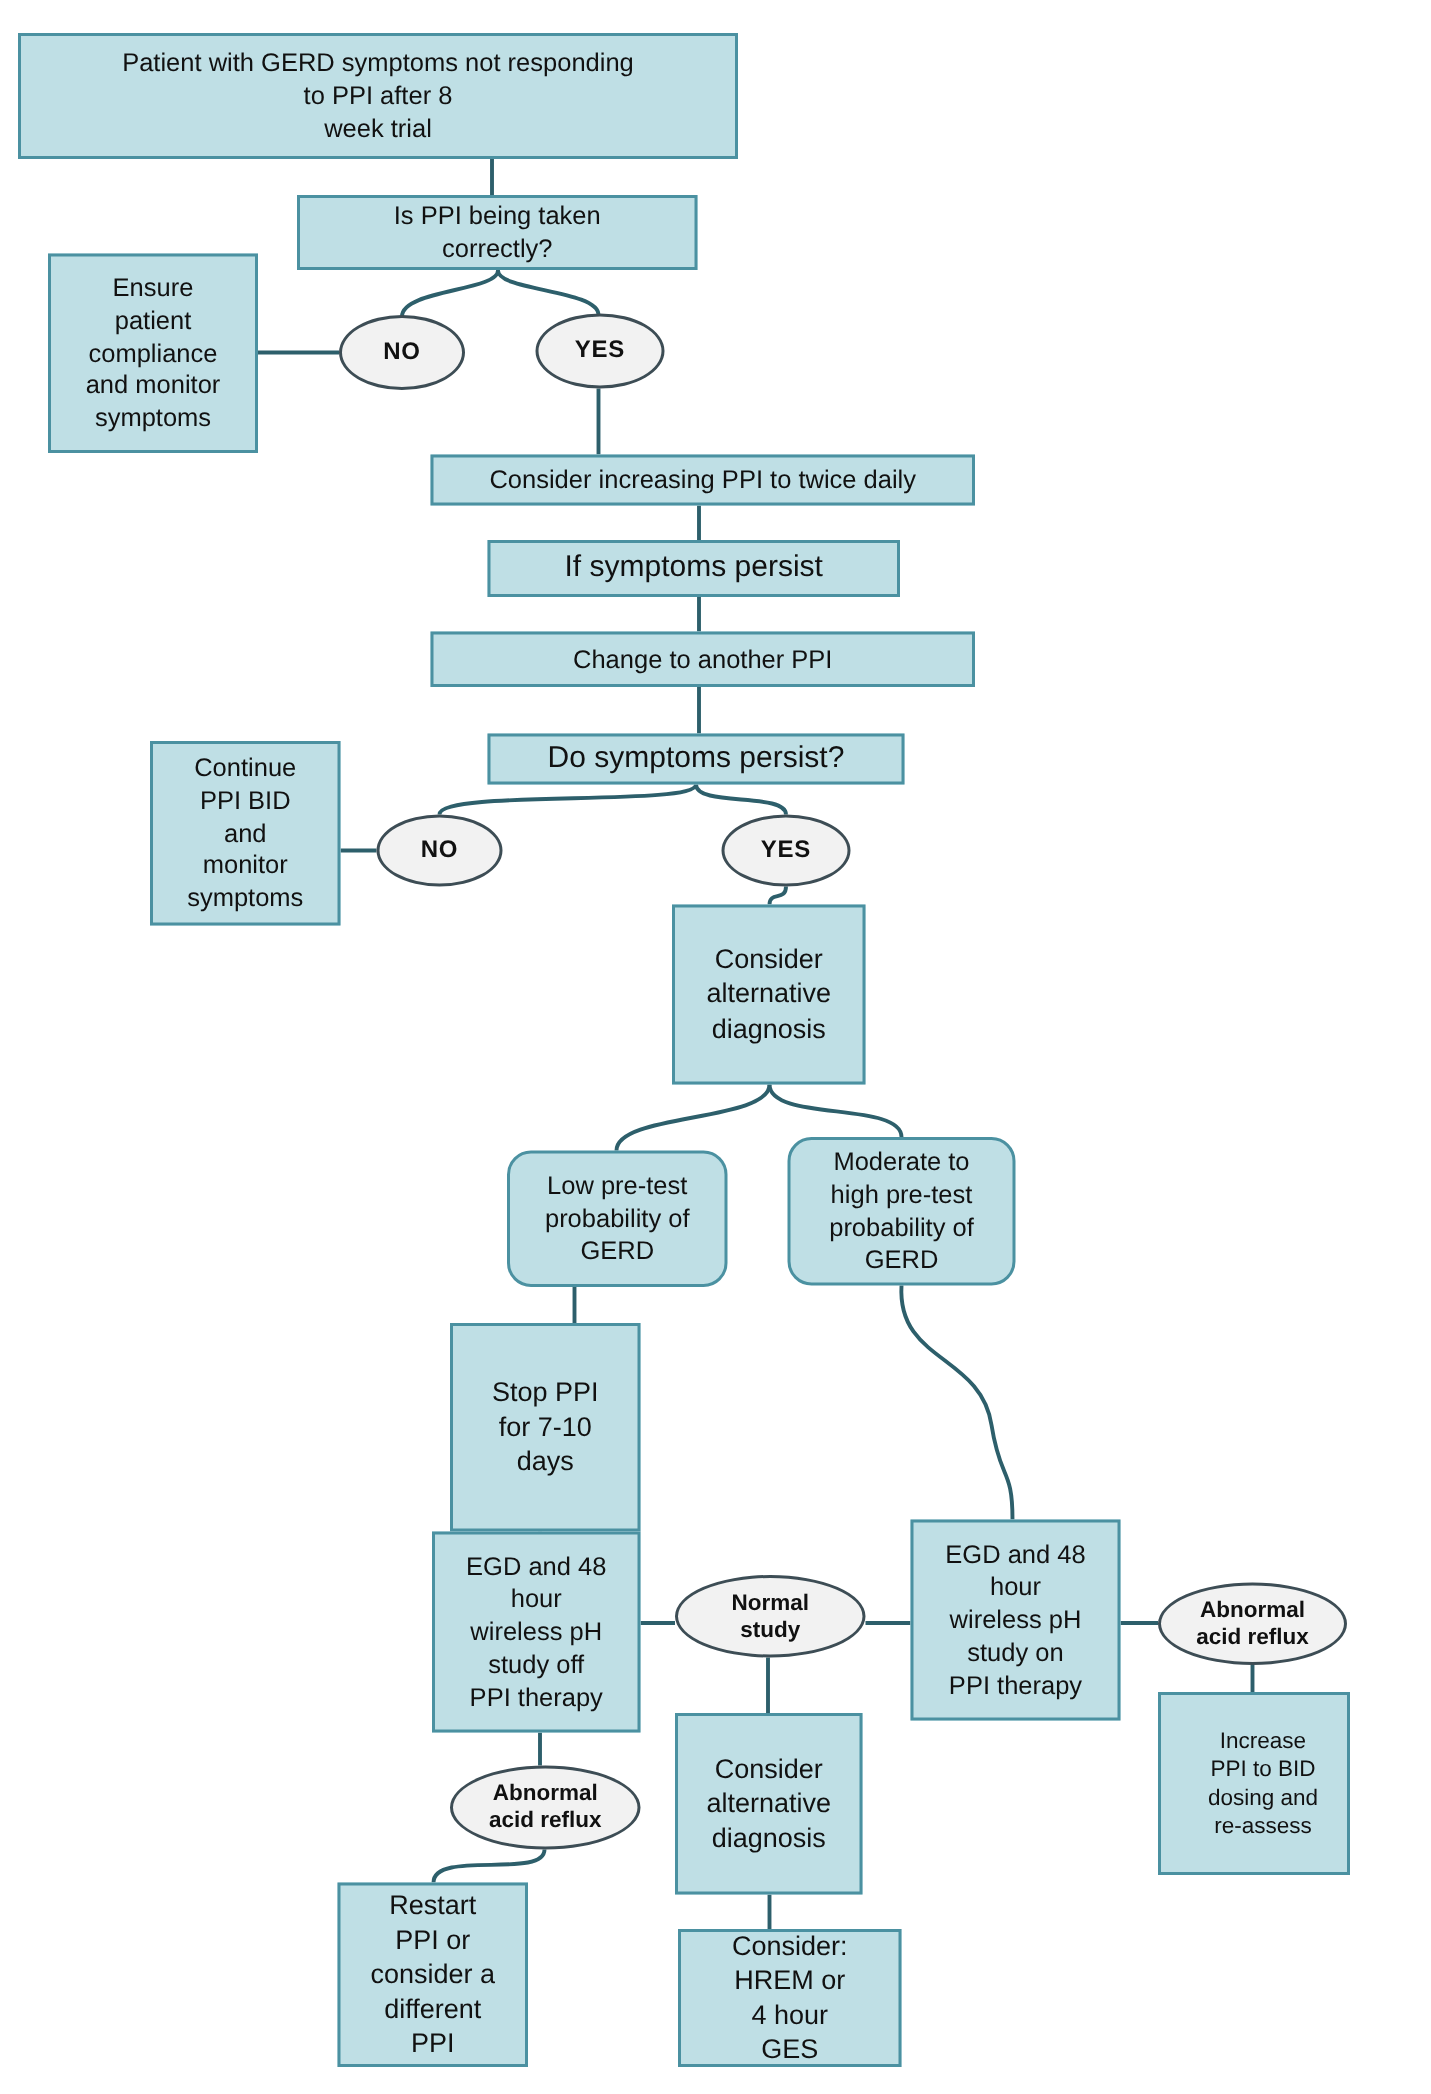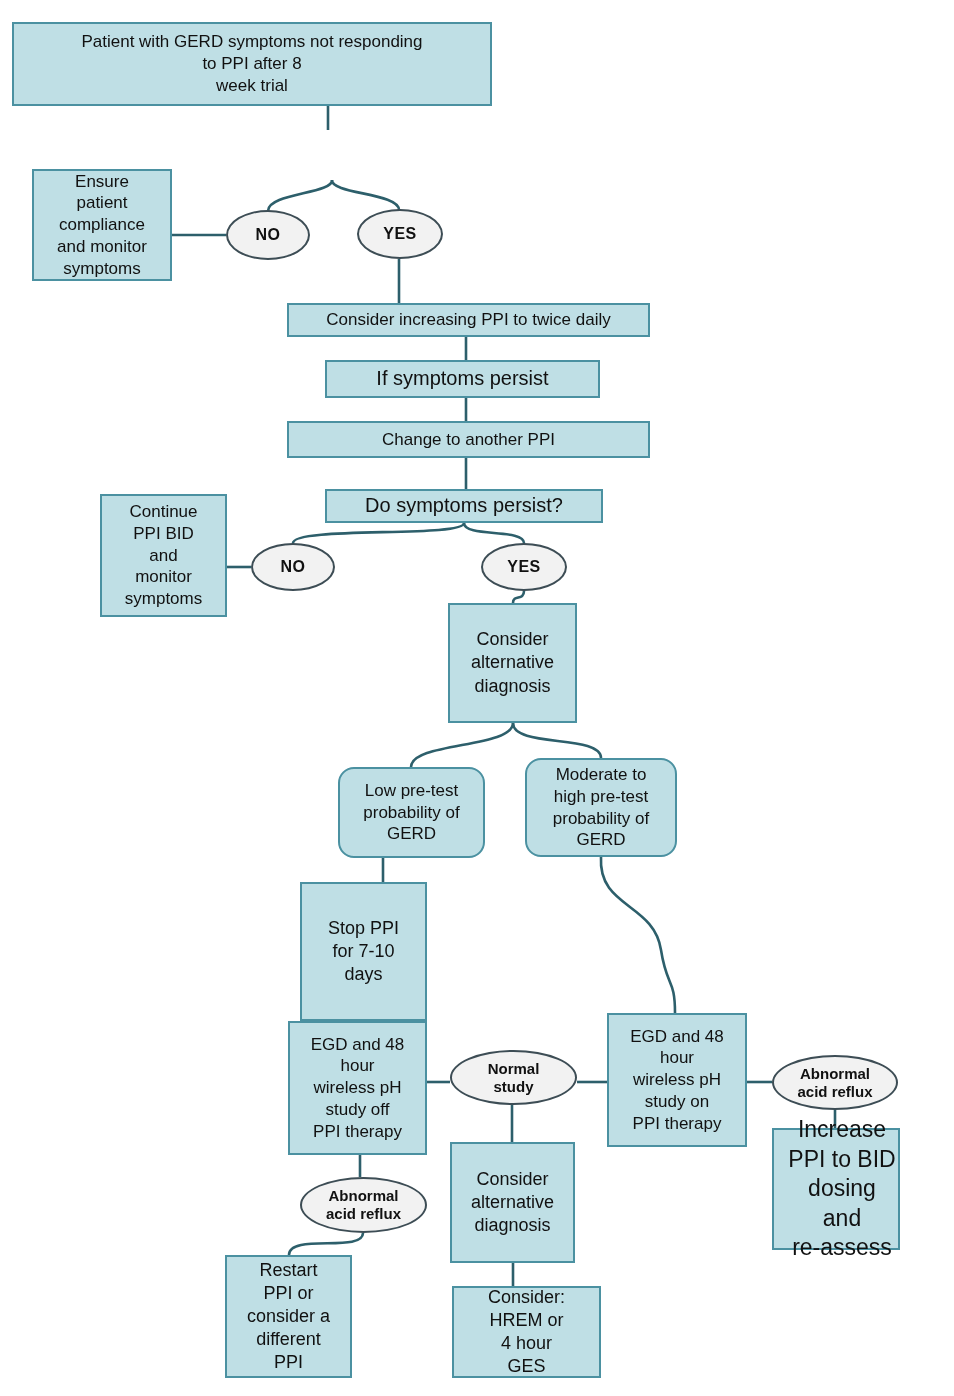--- a/index.html
+++ b/index.html
@@ -58,22 +58,24 @@
     <path class="conn" d="M512,1105 V1142"></path>
     <path class="conn" d="M835,1110 V1128"></path>
     <path class="conn" d="M360,1155 V1177"></path>
     <path class="conn" d="M363,1233 C363,1253 289,1233 289,1255"></path>
     <path class="conn" d="M513,1263 V1286"></path>
   </svg>
 
   <div class="node box" style="left:12px;top:22px;width:480px;height:84px;padding:0 60px;">Patient with GERD symptoms not responding to PPI after 8
 week trial</div>
 
+  <div class="node box" style="left:198px;top:130px;width:267px;height:50px;">Is PPI being taken
+correctly?</div>
 
-  <div class="node box" style="left:32px;top:169px;width:140px;height:112px;">Ensure
+  <div class="node box" style="left:32px;top:169px;width:140px;height:133px;">Ensure
 patient
 compliance
 and monitor
 symptoms</div>
 
   <div class="node oval small" style="left:226px;top:210px;width:84px;height:50px;">NO</div>
 
   <div class="node oval small" style="left:357px;top:209px;width:86px;height:50px;">YES</div>
 
   <div class="node box" style="left:287px;top:303px;width:363px;height:34px;">Consider increasing PPI to twice daily</div>
@@ -122,21 +124,21 @@
 
   <div class="node box" style="left:607px;top:1013px;width:140px;height:134px;">EGD and 48
 hour
 wireless pH
 study on
 PPI therapy</div>
 
   <div class="node oval" style="left:772px;top:1055px;width:126px;height:55px;">Abnormal
 acid reflux</div>
 
-  <div class="node box" style="left:772px;top:1128px;width:128px;height:122px;font-size:23px;padding-left:12px;">Increase
+  <div class="node box" style="left:772px;top:1128px;width:128px;height:122px;font-size:15px;padding-left:12px;">Increase
 PPI to BID
 dosing and
 re-assess</div>
 
   <div class="node box" style="left:450px;top:1142px;width:125px;height:121px;font-size:18px;">Consider
 alternative
 diagnosis</div>
 
   <div class="node oval" style="left:300px;top:1177px;width:127px;height:56px;">Abnormal
 acid reflux</div>

